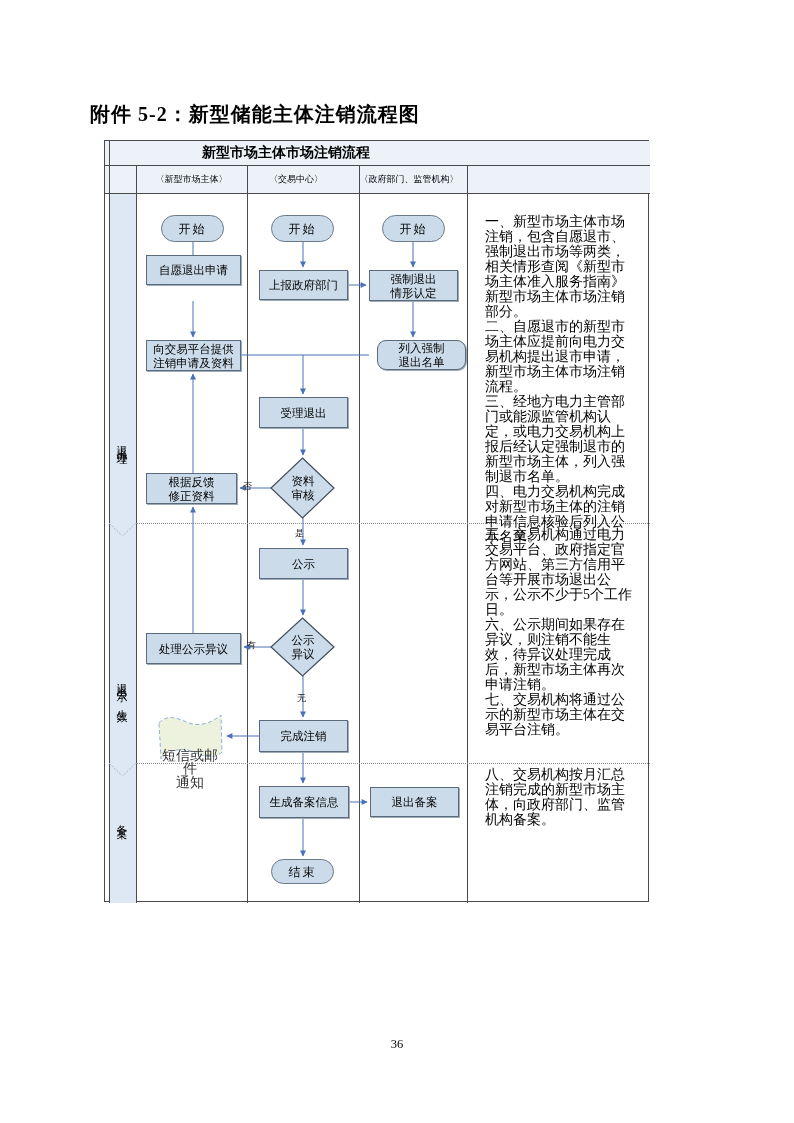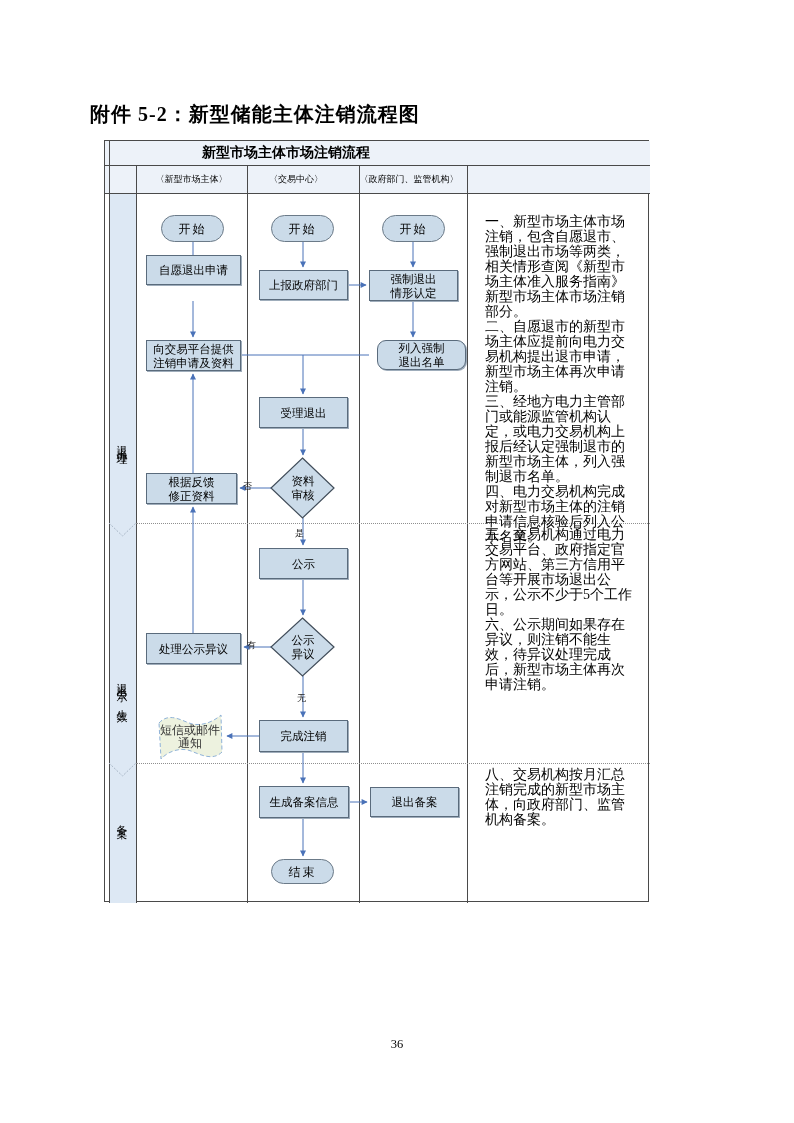--- a/index.html
+++ b/index.html
@@ -31,21 +31,21 @@
   .dotline{position:absolute;left:31px;width:514px;height:0;border-top:1px dotted var(--dotted);z-index:1;}
 
   .node{position:absolute;background:var(--node-fill);border:1px solid var(--node-border);
         box-shadow:1px 1px 0 #9fadbb;display:flex;align-items:center;justify-content:center;
         text-align:center;font-size:11.5px;line-height:14px;box-sizing:border-box;z-index:3;}
   .ml{white-space:pre-line;}
   .oval{border-radius:14px;border:1.4px solid #6b7a88;box-shadow:none;font-size:12px;letter-spacing:2px;}
   .dtext{position:absolute;display:flex;align-items:center;justify-content:center;text-align:center;
          font-size:11.5px;line-height:14px;z-index:4;white-space:pre-line;}
   .wavetext{position:absolute;display:flex;align-items:center;justify-content:center;text-align:center;
-            font-size:12px;line-height:13.5px;color:#333;z-index:4;white-space:pre-line;}
+            font-size:14px;line-height:13.5px;color:#333;z-index:4;white-space:pre-line;margin-top:32px;}
   .branch{position:absolute;font-size:9px;color:#222;z-index:4;}
   svg.lay{position:absolute;left:0;top:0;z-index:2;}
   .cline{stroke:var(--line);stroke-width:1;fill:none;}
   .ah-fill{fill:var(--line);}
   .diamond{fill:var(--node-fill);stroke:#414d5a;stroke-width:1.2;}
   .wave{fill:var(--wave-fill);stroke:var(--wave-border);stroke-width:1;stroke-dasharray:4 2.5;}
   .chev{stroke:#a8b6c6;stroke-width:1;fill:none;stroke-dasharray:2 1.5;}
   .desc{position:absolute;left:380px;width:152px;font-size:14px;line-height:15px;
         text-align:left;z-index:2;}
   .desc p{margin:0;}
@@ -143,27 +143,28 @@
     <div class="wavetext" style="left:52px;top:578px;width:66px;height:36px;">短信或邮件
 通知</div>
 
     <div class="branch" style="left:138px;top:339px;">否</div>
     <div class="branch" style="left:190px;top:386px;">是</div>
     <div class="branch" style="left:142px;top:498px;">有</div>
     <div class="branch" style="left:192px;top:551px;">无</div>
 
     <div class="desc" style="top:73px;">
       <p>一、新型市场主体市场注销，包含自愿退市、强制退出市场等两类，相关情形查阅《新型市场主体准入服务指南》新型市场主体市场注销部分。</p>
-      <p>二、自愿退市的新型市场主体应提前向电力交易机构提出退市申请，新型市场主体再次申请注销。</p>
+      <p>二、自愿退市的新型市场主体应提前向电力交易机构提出退市申请，新型市场主体市场注销流程。</p>
       <p>三、经地方电力主管部门或能源监管机构认定，或电力交易机构上报后经认定强制退市的新型市场主体，列入强制退市名单。</p>
       <p>四、电力交易机构完成对新型市场主体的注销申请信息核验后列入公示名单。</p>
     </div>
     <div class="desc" style="top:386px;">
       <p>五、交易机构通过电力交易平台、政府指定官方网站、第三方信用平台等开展市场退出公示，公示不少于5个工作日。</p>
       <p>六、公示期间如果存在异议，则注销不能生效，待异议处理完成后，新型市场主体再次申请注销。</p>
+      <p>七、交易机构将通过公示的新型市场主体在交易平台注销。</p>
     </div>
     <div class="desc" style="top:626px;">
       <p>八、交易机构按月汇总注销完成的新型市场主体，向政府部门、监管机构备案。</p>
     </div>
 
   </div>
 
   <div class="pageno">36</div>
 </div>
 

